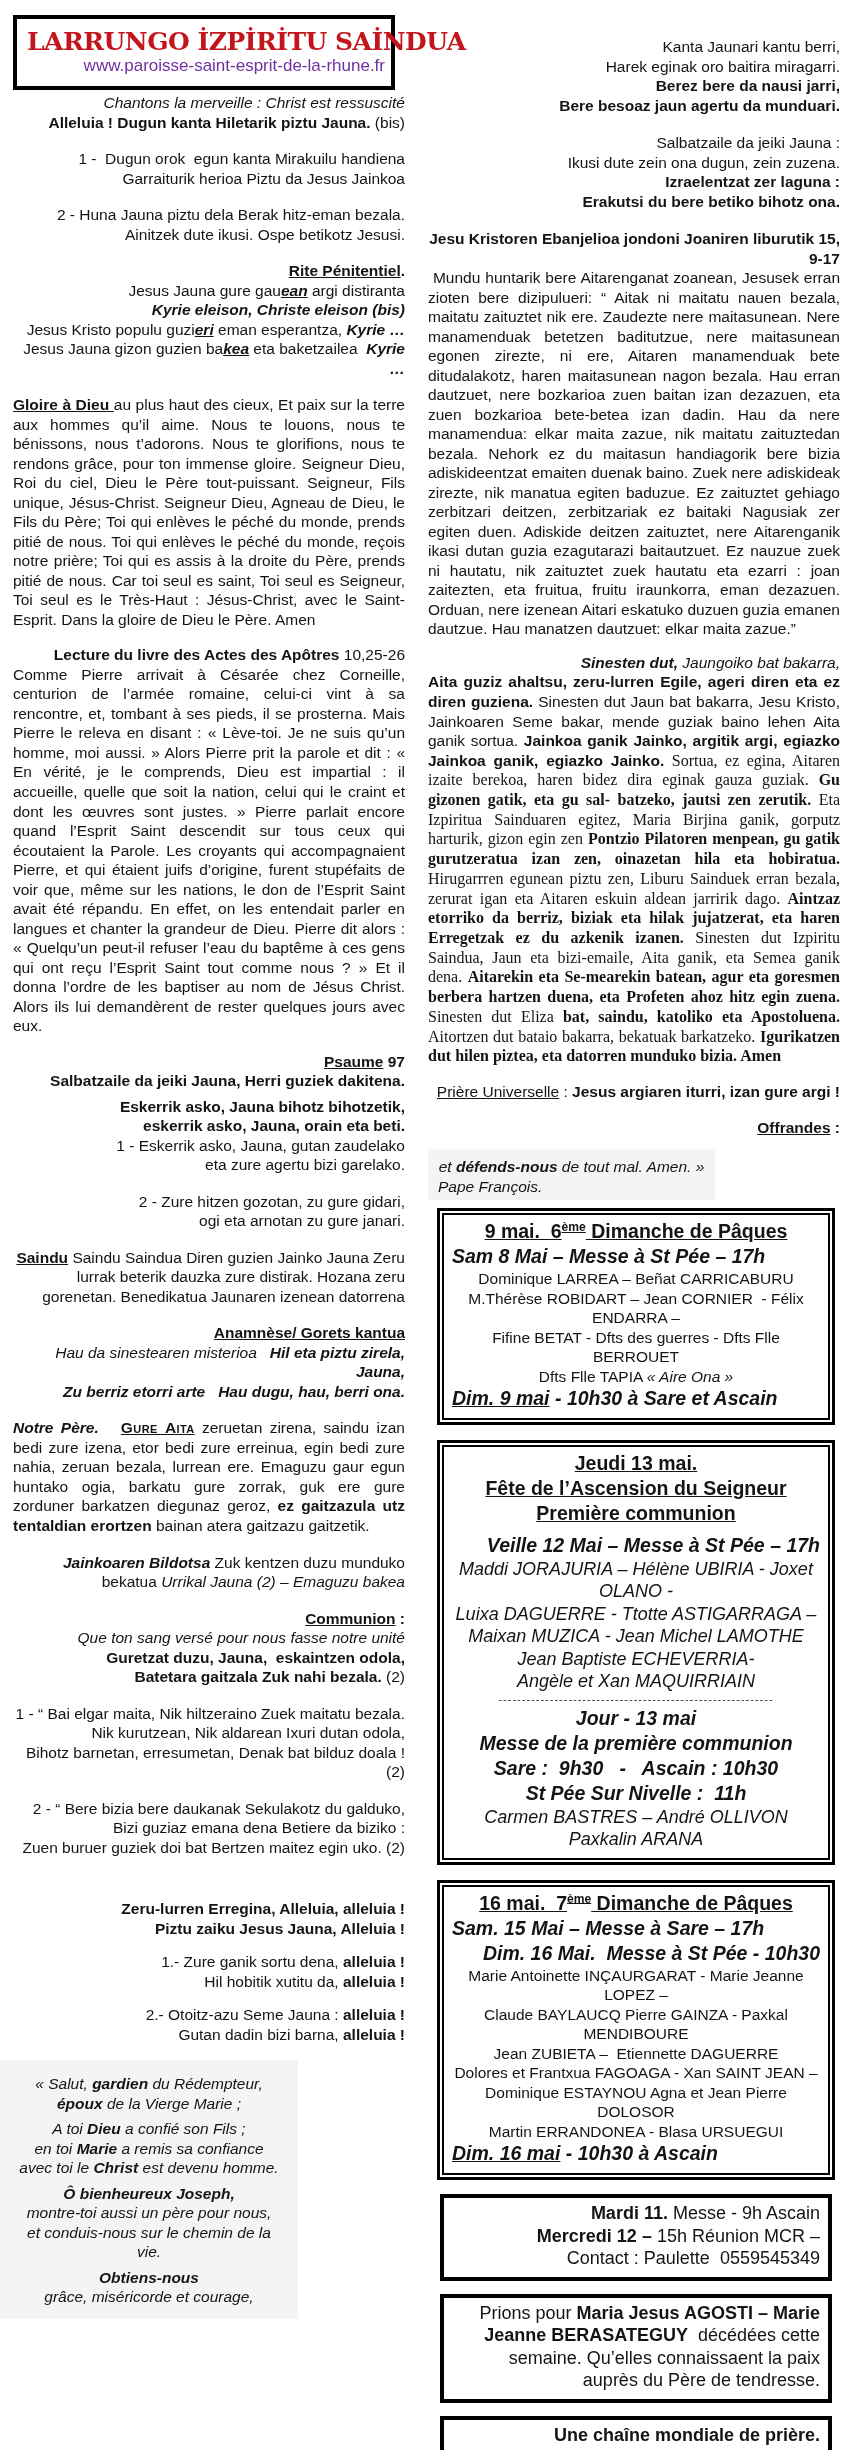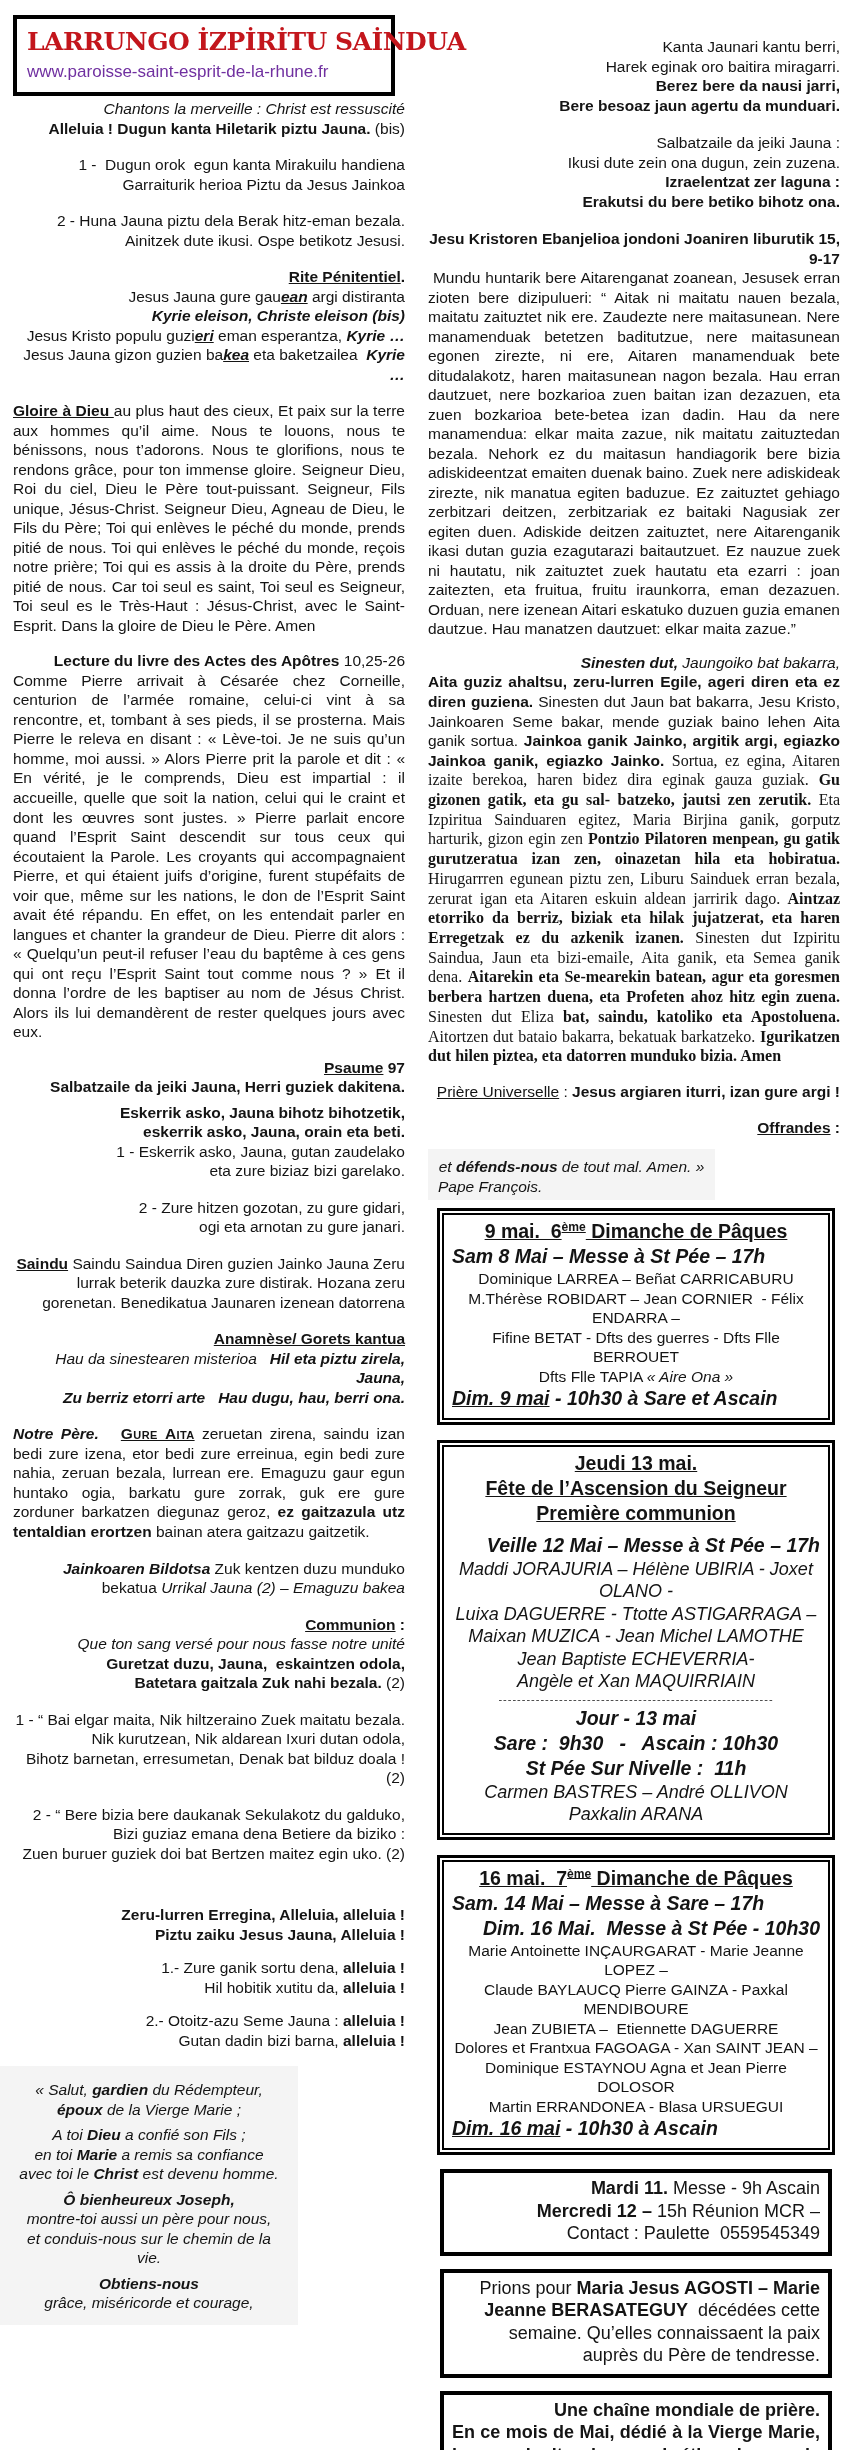--- a/index.html
+++ b/index.html
@@ -6,21 +6,21 @@
   .page{position:relative;width:850px;height:2450px;overflow:hidden;background:#fff;
         font-family:"Liberation Sans",sans-serif;color:#141414;}
   .col{position:absolute;top:13px;}
   .col-left{left:13px;width:392px;}
   .col-right{left:428px;width:412px;}
 
   
   .header-box{border:4px solid #000;margin:2px 10px 3px 0;padding:8px 6px 10px 10px;}
   .title{font-family:"DejaVu Serif",serif;font-weight:bold;font-size:25px;letter-spacing:-0.5px;
          color:#c3161c;white-space:nowrap;}
-  .url{font-size:17px;color:#7030a0;text-align:left;margin-top:6px;cursor:pointer;}
+  .url{font-size:17px;color:#7030a0;text-align:right;cursor:pointer;}
   .date-box{border:4px solid #000;margin:0 4px 8px 0;padding:3px 6px 5px;text-align:center;}
   .date{font-weight:bold;font-size:20px;}
   .feast{font-weight:bold;font-size:19px;}
 
   
   .p{margin:0;font-size:15.5px;line-height:1.26;white-space:pre-wrap;}
   .a-left{text-align:right}.a-center{text-align:center}.a-right{text-align:left}
   .a-justify{text-align:justify}
   .r{}
   .b{font-weight:bold}
@@ -78,21 +78,21 @@
         <div class="gap" style="height: 16px;"></div>
         <p class="p a-left"><span class="r b">Lecture du livre des Actes des Apôtres</span><span class="r"> 10,25-26</span></p>
         <p class="p a-justify"><span class="r">Comme Pierre arrivait à Césarée chez Corneille, centurion de l’armée romaine, celui-ci vint à sa rencontre, et, tombant à ses pieds, il se prosterna. Mais Pierre le releva en disant : « Lève-toi. Je ne suis qu’un homme, moi aussi. » Alors Pierre prit la parole et dit : « En vérité, je le comprends, Dieu est impartial : il accueille, quelle que soit la nation, celui qui le craint et dont les œuvres sont justes. » Pierre parlait encore quand l’Esprit Saint descendit sur tous ceux qui écoutaient la Parole. Les croyants qui accompagnaient Pierre, et qui étaient juifs d’origine, furent stupéfaits de voir que, même sur les nations, le don de l’Esprit Saint avait été répandu. En effet, on les entendait parler en langues et chanter la grandeur de Dieu. Pierre dit alors : « Quelqu’un peut-il refuser l’eau du baptême à ces gens qui ont reçu l’Esprit Saint tout comme nous ? » Et il donna l’ordre de les baptiser au nom de Jésus Christ. Alors ils lui demandèrent de rester quelques jours avec eux.</span></p>
         <div class="gap" style="height: 16px;"></div>
         <p class="p a-left"><span class="r b u">Psaume</span><span class="r b"> 97</span></p>
         <p class="p a-left"><span class="r b">Salbatzaile da jeiki Jauna, Herri guziek dakitena.</span></p>
         <div class="gap" style="height: 6px;"></div>
         <p class="p a-left ind1"><span class="r b">Eskerrik asko, Jauna bihotz bihotzetik,</span></p>
         <p class="p a-left ind1"><span class="r b">eskerrik asko, Jauna, orain eta beti.</span></p>
         <p class="p a-left ind2"><span class="r">1 - Eskerrik asko, Jauna, gutan zaudelako</span></p>
-        <p class="p a-left ind2"><span class="r">eta zure biziaz bizi garelako.</span></p>
+        <p class="p a-left ind2"><span class="r">eta zure agertu bizi garelako.</span></p>
         <div class="gap" style="height: 17px;"></div>
         <p class="p a-left ind2"><span class="r">2 - Zure hitzen gozotan, zu gure gidari,</span></p>
         <p class="p a-left ind2"><span class="r">ogi eta arnotan zu gure janari.</span></p>
         <div class="gap" style="height: 17px;"></div>
         <p class="p a-left"><span class="r b u">Saindu</span><span class="r"> Saindu Saindua Diren guzien Jainko Jauna Zeru lurrak beterik dauzka zure distirak. Hozana zeru gorenetan. Benedikatua Jaunaren izenean datorrena</span></p>
         <div class="gap" style="height: 17px;"></div>
         <p class="p a-left"><span class="r b u">Anamnèse/ Gorets kantua</span></p>
         <p class="p a-left"><span class="r i"> Hau da sinestearen misterioa</span><span class="r">   </span><span class="r b i">Hil eta piztu zirela, Jauna,</span></p>
         <p class="p a-left"><span class="r b i">Zu berriz etorri arte</span><span class="r">   </span><span class="r b i">Hau dugu, hau, berri ona.</span></p>
         <div class="gap" style="height: 17px;"></div>
@@ -183,28 +183,29 @@
           <p class="p a-center lg"><span class="r b u">Première communion</span></p>
           <div class="gap" style="height: 7px;"></div>
           <p class="p a-left lg"><span class="r b i">Veille 12 Mai – Messe à St Pée – 17h</span></p>
           <p class="p a-center md"><span class="r i">Maddi JORAJURIA – Hélène UBIRIA - Joxet OLANO -</span></p>
           <p class="p a-center md"><span class="r i">Luixa DAGUERRE - Ttotte ASTIGARRAGA –</span></p>
           <p class="p a-center md"><span class="r i">Maixan MUZICA - Jean Michel LAMOTHE</span></p>
           <p class="p a-center md"><span class="r i">Jean Baptiste ECHEVERRIA-</span></p>
           <p class="p a-center md"><span class="r i">Angèle et Xan MAQUIRRIAIN</span></p>
           <div class="dashline">-----------------------------------------------------------</div>
           <p class="p a-center lg"><span class="r b i">Jour - 13 mai</span></p>
+          <p class="p a-center lg"><span class="r b i">Messe de la première communion</span></p>
           <p class="p a-center lg"><span class="r b i">Sare :  9h30   -   Ascain : 10h30</span></p>
           <p class="p a-center lg"><span class="r b i">St Pée Sur Nivelle :  11h</span></p>
           <p class="p a-center md"><span class="r i">Carmen BASTRES – André OLLIVON Paxkalin ARANA</span></p>
         </div>
         <div class="gap" style="height: 13px;"></div>
         <div class="bbox double">
           <p class="p a-center lg"><span class="r b u">16 mai.  7</span><span class="r b u sup">ème</span><span class="r b u"> Dimanche de Pâques</span></p>
-          <p class="p a-right lg"><span class="r b i">Sam. 14 Mai – Messe à Sare – 17h</span></p>
+          <p class="p a-right lg"><span class="r b i">Sam. 15 Mai – Messe à Sare – 17h</span></p>
           <p class="p a-left lg"><span class="r b i">Dim. 16 Mai.  Messe à St Pée - 10h30</span></p>
           <p class="p a-center"><span class="r">Marie Antoinette INÇAURGARAT - Marie Jeanne LOPEZ –</span></p>
           <p class="p a-center"><span class="r">Claude BAYLAUCQ Pierre GAINZA - Paxkal MENDIBOURE</span></p>
           <p class="p a-center"><span class="r">Jean ZUBIETA –  Etiennette DAGUERRE</span></p>
           <p class="p a-center"><span class="r">Dolores et Frantxua FAGOAGA - Xan SAINT JEAN –</span></p>
           <p class="p a-center"><span class="r">Dominique ESTAYNOU Agna et Jean Pierre DOLOSOR</span></p>
           <p class="p a-center"><span class="r">Martin ERRANDONEA - Blasa URSUEGUI</span></p>
           <p class="p a-right lg"><span class="r b i u">Dim. 16 mai</span><span class="r b i"> - 10h30 à Ascain</span></p>
         </div>
         <div class="gap" style="height: 13px;"></div>

